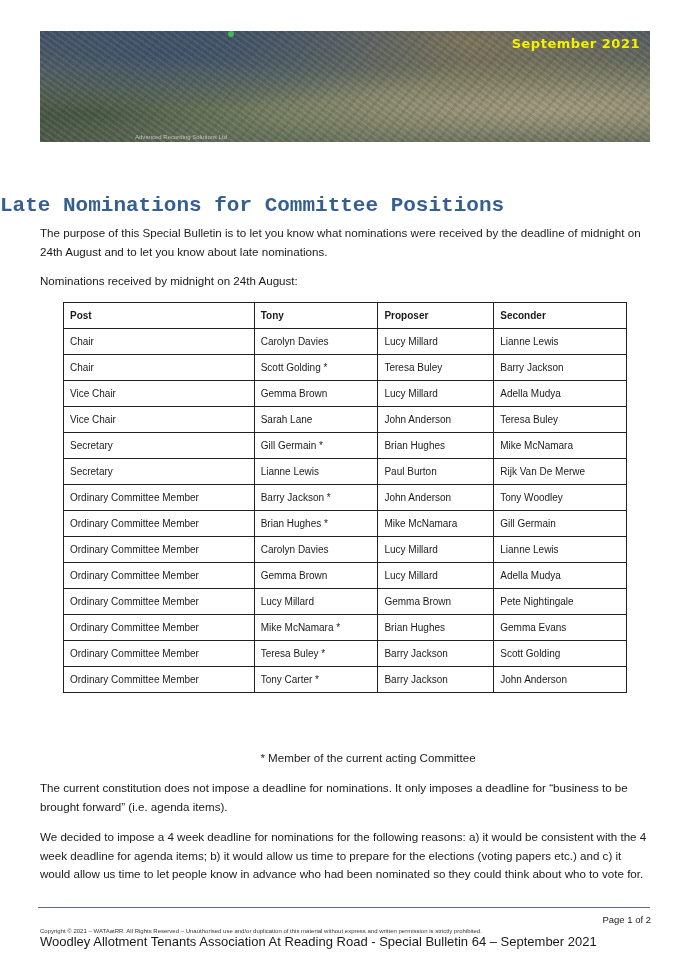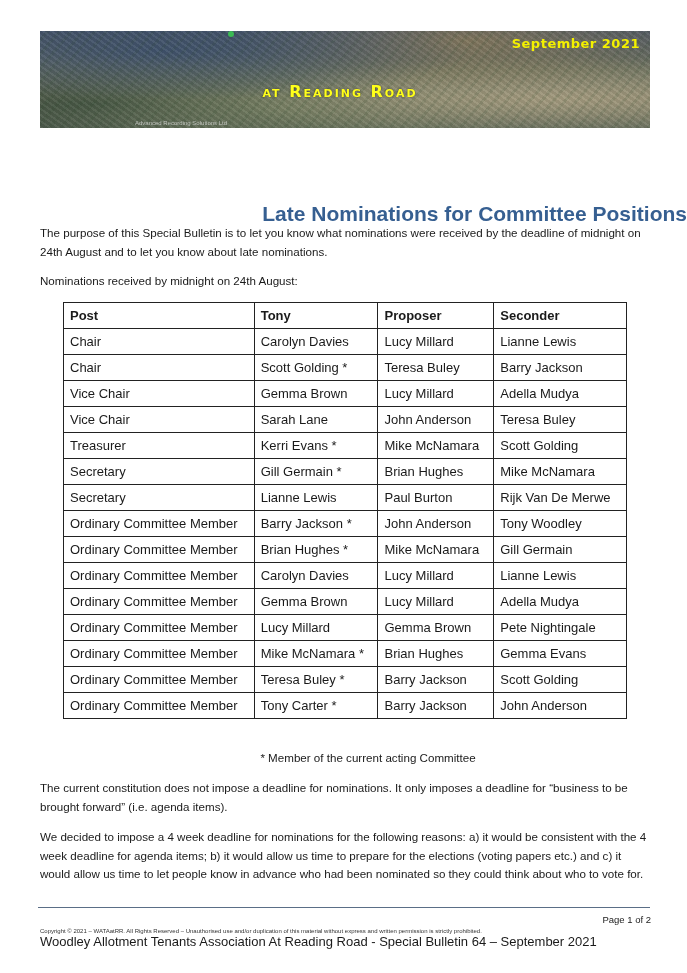--- a/index.html
+++ b/index.html
@@ -2,21 +2,21 @@
 <html><head>
 <meta charset="utf-8">
 <style>
   html, body { margin: 0; padding: 0; background: #ffffff; }
   body {
     width: 687px; height: 973px; position: relative; overflow: hidden;
     font-family: "Liberation Sans", "DejaVu Sans", sans-serif;
     color: #1a1a1a;
   }
   .banner {
-    position: absolute; left: 40px; top: 31px; width: 610px; height: 97px;
+    position: absolute; left: 40px; top: 31px; width: 610px; height: 111px;
     overflow: hidden;
     background:
       radial-gradient(ellipse at 20% 20%, rgba(60,80,110,0.85) 0%, rgba(60,80,110,0) 45%),
       radial-gradient(ellipse at 70% 10%, rgba(150,130,90,0.7) 0%, rgba(150,130,90,0) 40%),
       radial-gradient(ellipse at 85% 70%, rgba(170,160,130,0.8) 0%, rgba(170,160,130,0) 45%),
       radial-gradient(ellipse at 40% 80%, rgba(120,130,100,0.8) 0%, rgba(120,130,100,0) 50%),
       radial-gradient(ellipse at 10% 75%, rgba(50,70,55,0.9) 0%, rgba(50,70,55,0) 40%),
       linear-gradient(180deg, #4a5668 0%, #6a7060 40%, #8a8670 70%, #5c6658 100%);
   }
   .banner::before {
@@ -42,36 +42,36 @@
   .banner .line3 { top: 84px; font-size: 22px; left: -10px; }
   .banner .caption {
     position: absolute; left: 95px; bottom: 2px; font-size: 6px; color: rgba(230,230,230,0.7);
   }
   .banner .pin {
     position: absolute; left: 188px; top: 0px; width: 6px; height: 6px; border-radius: 50%;
     background: #3cba54;
   }
 
   .title {
-    position: absolute; left: 0; width: 687px; top: 202px; text-align: right;
-    font-family: Liberation Sans, sans-serif; font-weight: bold;
+    position: absolute; left: 0; width: 687px; top: 194px; text-align: left;
+    font-family: Liberation Mono, monospace; font-weight: bold;
     font-size: 21px; color: #365f91;
   }
   .para {
     position: absolute; left: 40px; width: 612px; font-size: 11.6px; line-height: 18.5px; color: #1a1a1a;
   }
   .p1 { top: 224px; }
   .p2 { top: 272px; }
   .p-foot { top: 749px; left: 62px; text-align: center; }
   .p3 { top: 779px; }
   .p4 { top: 828px; }
 
   table.noms {
     position: absolute; left: 63px; top: 302px; width: 564px;
-    border-collapse: collapse; font-size: 13px;
+    border-collapse: collapse; font-size: 10px;
   }
   table.noms td, table.noms th {
     border: 1px solid #222; height: 26px; padding: 0 6px; text-align: left;
     white-space: nowrap; font-weight: normal; box-sizing: border-box;
   }
   table.noms th { font-weight: bold; }
   table.noms col.c1 { width: 191px; }
   table.noms col.c2 { width: 124px; }
   table.noms col.c3 { width: 116px; }
   table.noms col.c4 { width: 133px; }
@@ -88,21 +88,20 @@
   .copyright {
     position: absolute; left: 40px; top: 928px; font-size: 6px; color: #333;
   }
 </style>
 </head>
 <body>
 
 <div class="banner">
   <span class="pin"></span>
   <div class="date">September 2021</div>
-  <div class="line2">at Reading Road</div>
   <div class="caption">Advanced Recording Solutions Ltd</div>
 </div>
 
 <div class="title">Late Nominations for Committee Positions</div>
 
 <div class="para p1">The purpose of this Special Bulletin is to let you know what nominations were received by the deadline of midnight on 24th August and to let you know about late nominations.</div>
 <div class="para p2">Nominations received by midnight on 24th August:</div>
 
 <table class="noms">
   <colgroup>
@@ -138,26 +137,20 @@
         <td>Lucy Millard</td>
         <td>Adella Mudya</td>
       </tr>
     <tr>
         <td>Vice Chair</td>
         <td>Sarah Lane</td>
         <td>John Anderson</td>
         <td>Teresa Buley</td>
       </tr>
     <tr>
-        <td>Treasurer</td>
-        <td>Kerri Evans *</td>
-        <td>Mike McNamara</td>
-        <td>Scott Golding</td>
-      </tr>
-    <tr>
         <td>Secretary</td>
         <td>Gill Germain *</td>
         <td>Brian Hughes</td>
         <td>Mike McNamara</td>
       </tr>
     <tr>
         <td>Secretary</td>
         <td>Lianne Lewis</td>
         <td>Paul Burton</td>
         <td>Rijk Van De Merwe</td>

